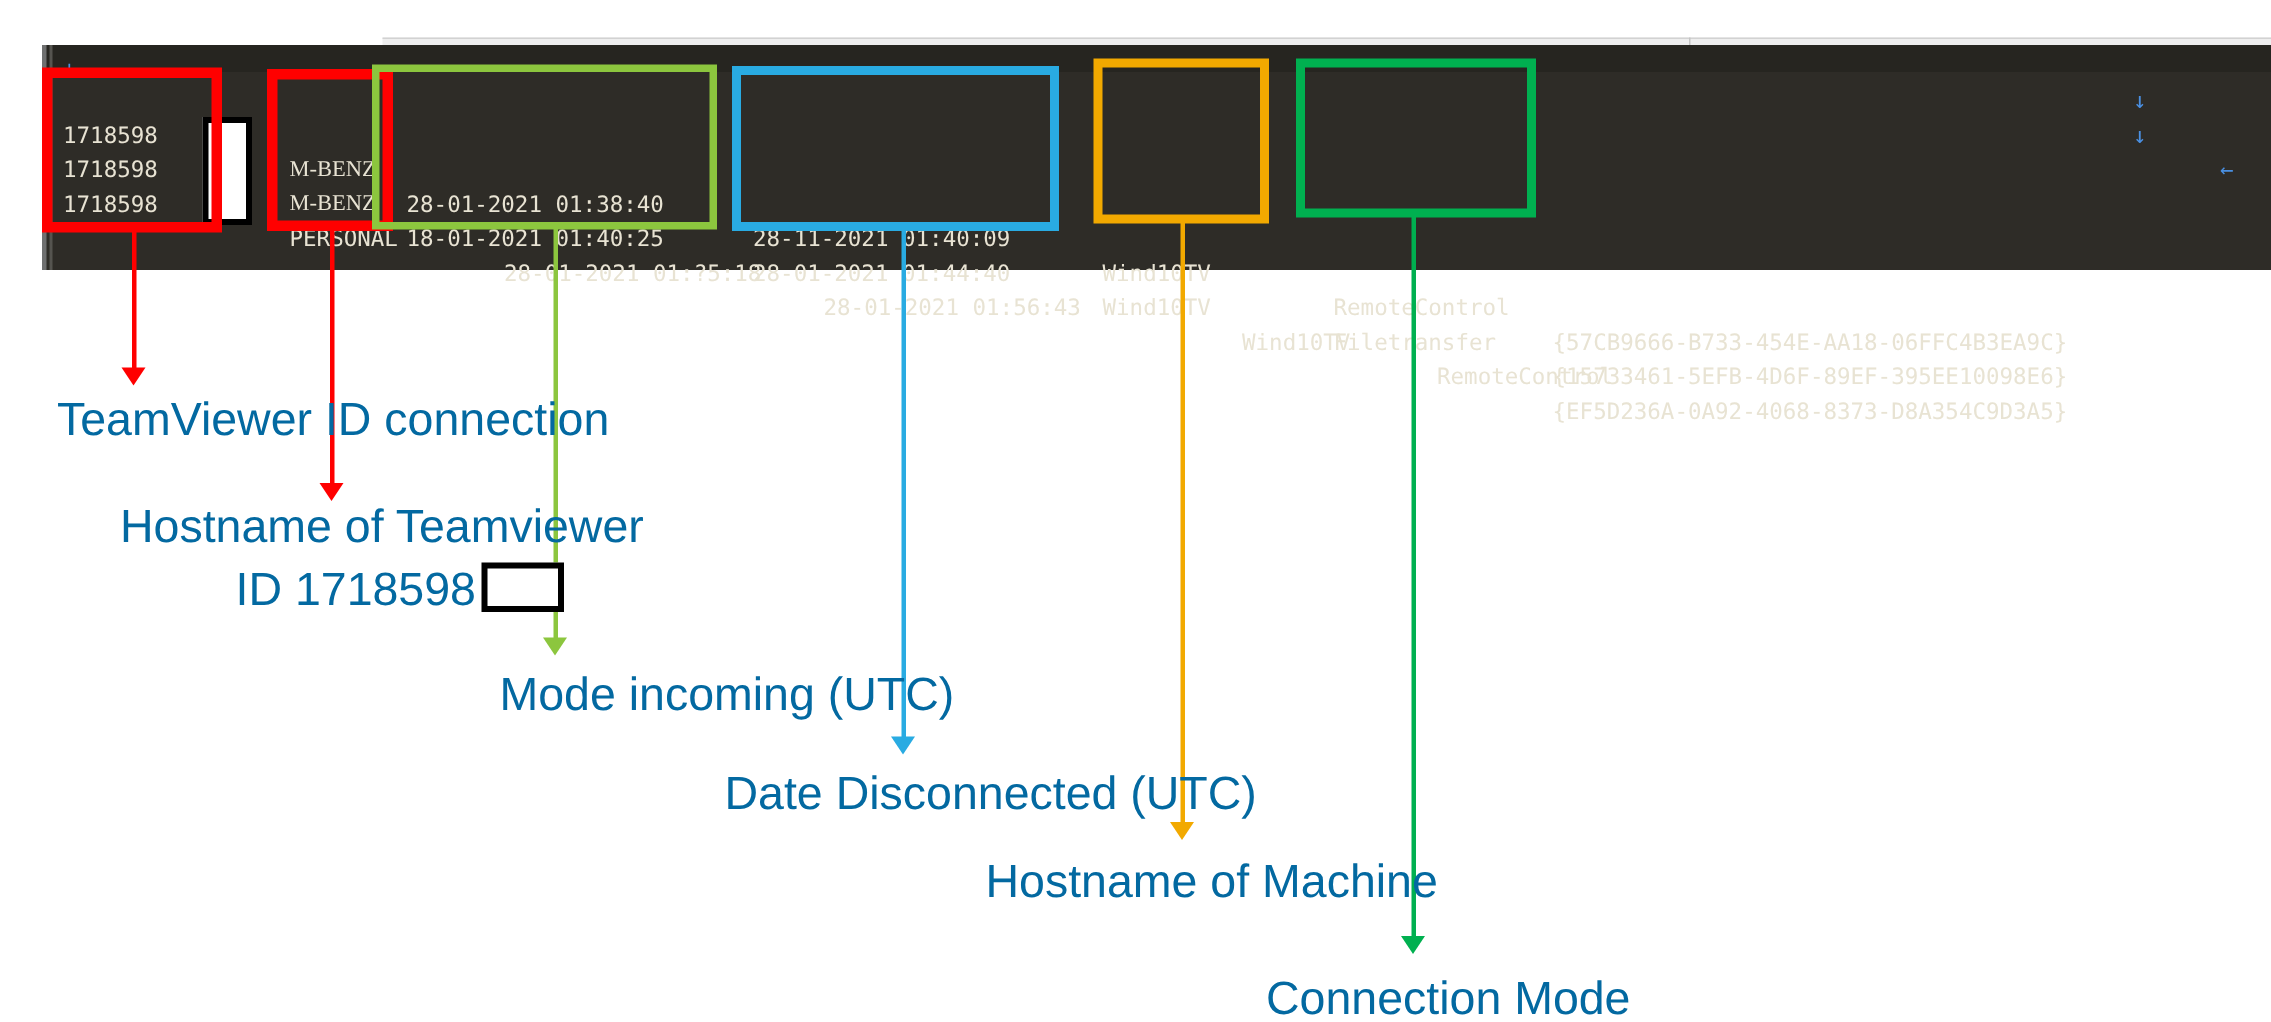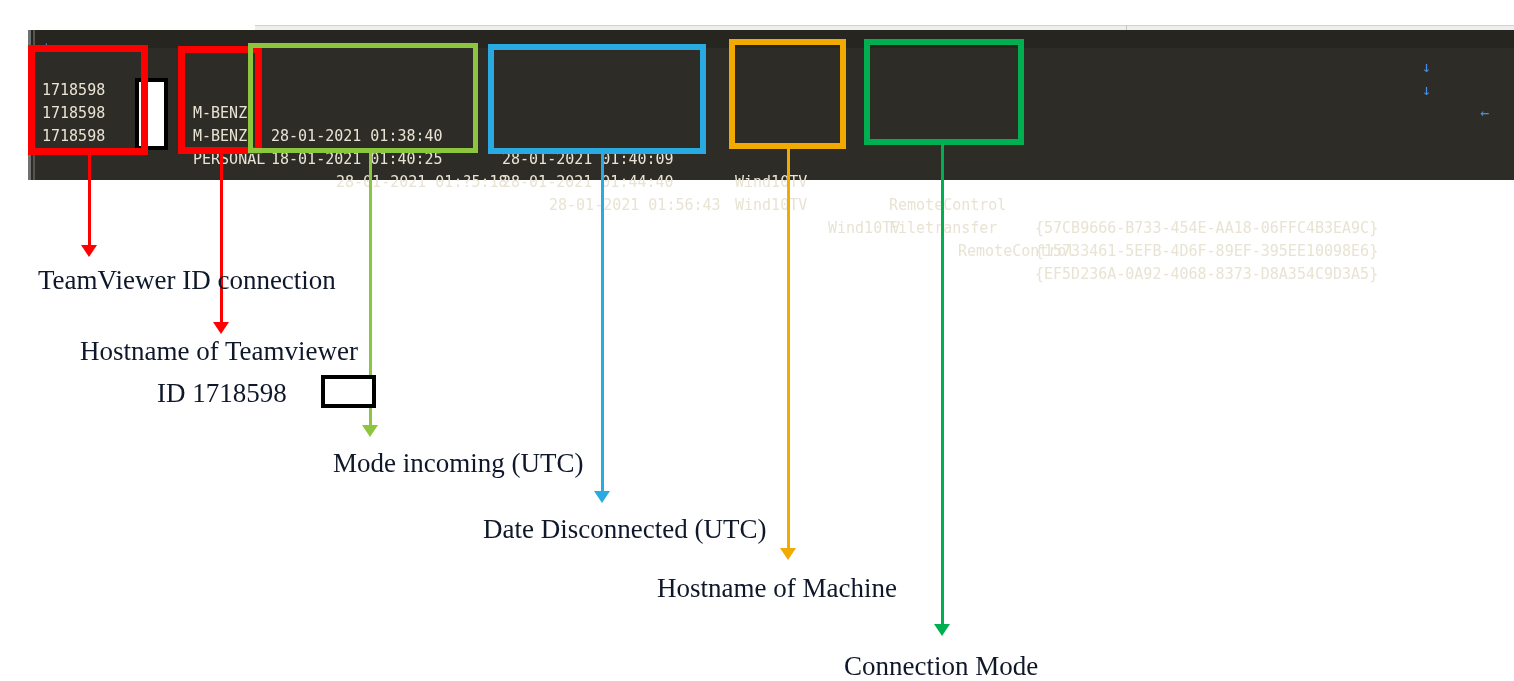--- a/index.html
+++ b/index.html
@@ -94,21 +94,21 @@
   }
   .trow1 { top: 26px; }
   .trow2 { top: 49px; }
   .trow3 { top: 72px; }
 
   .cell {
     position: absolute;
     white-space: pre;
   }
   .c-id      { left: 14px; }
-  .c-host    { left: 165px; }
+  .c-host    { left: 165px; font-family: Liberation Serif, serif; }
   .c-in      { left: 243px; }
   .c-out     { left: 474px; }
   .c-mach    { left: 707px; }
   .c-mode    { left: 861px; }
   .c-guid    { left: 1007px; }
 
   
   .r3-id     { left: 14px; }
   .r3-host   { left: 165px; }
   .r3-in     { left: 308px; }
@@ -177,23 +177,23 @@
     position: absolute;
     width: 0;
     height: 0;
     border-left: 8px solid transparent;
     border-right: 8px solid transparent;
   }
 
   
   .anno {
     position: absolute;
-    color: #0f172a;
-    font-family: Liberation Serif, serif;
-    font-size: 27px;
+    color: #0369a1;
+    font-family: Liberation Sans, sans-serif;
+    font-size: 31px;
     line-height: 42px;
     white-space: pre;
   }
   .anno-a { left: 38px;  top: 259px; }
   .anno-b { left: 80px;  top: 330px; }
   .anno-c { left: 333px; top: 442px; }
   .anno-d { left: 483px; top: 508px; }
   .anno-e { left: 657px; top: 567px; }
   .anno-f { left: 844px; top: 645px; }
   .anno-b2 { left: 157px; top: 372px; }
@@ -213,21 +213,21 @@
 
     <div class="term-text">
 
       <span class="topcaret">↓</span>
 
       
       <div class="trow trow1">
         <span class="cell c-id">1718598</span>
         <span class="cell c-host">M-BENZ</span>
         <span class="cell c-in">28-01-2021 01:38:40</span>
-        <span class="cell c-out">28-01-2021 01:40:09</span>
+        <span class="cell c-out">28-11-2021 01:40:09</span>
         <span class="cell c-mach">Wind10TV</span>
         <span class="cell c-mode">RemoteControl</span>
         <span class="cell c-guid">{57CB9666-B733-454E-AA18-06FFC4B3EA9C}</span>
       </div>
 
       
       <div class="trow trow2">
         <span class="cell c-id">1718598</span>
         <span class="cell c-host">M-BENZ</span>
         <span class="cell c-in">18-01-2021 01:40:25</span>

